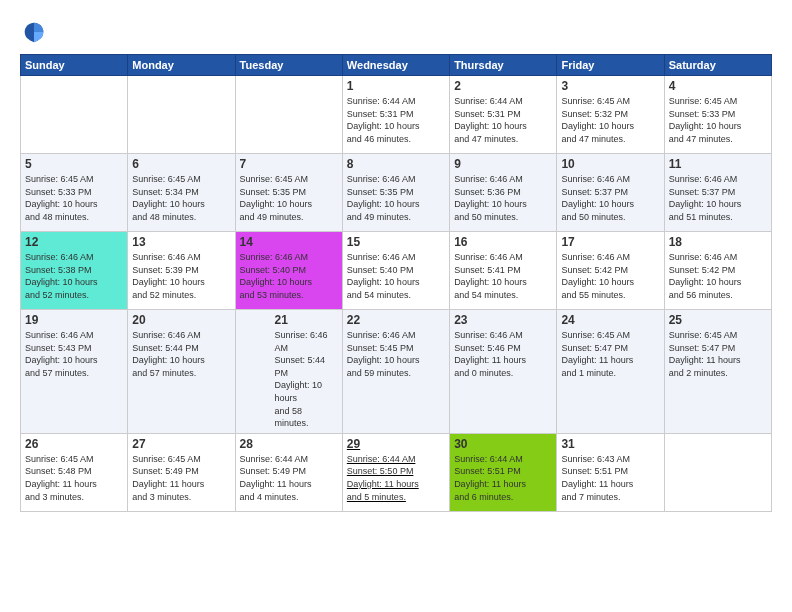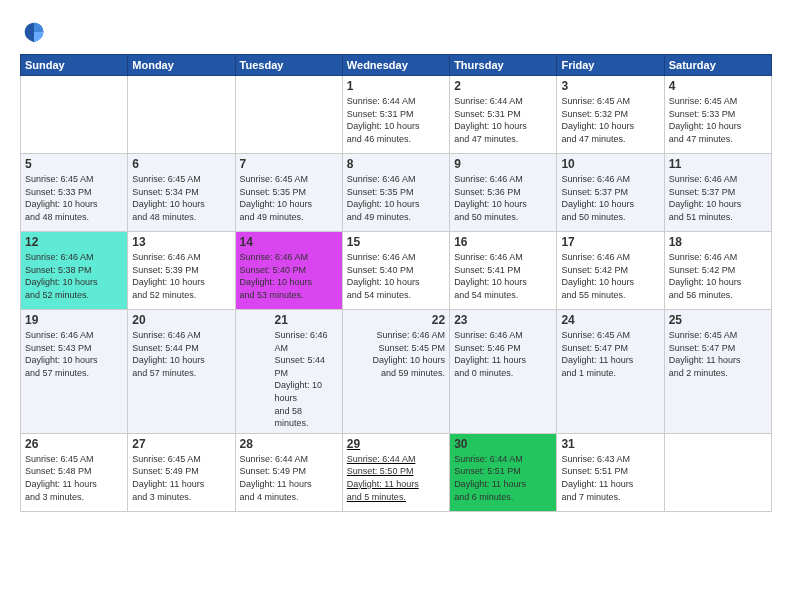--- a/index.html
+++ b/index.html
@@ -288,21 +288,21 @@
 Daylight: 10 hours
 and 57 minutes.</div>
           </td>
           <td style="background: rgb(240, 244, 250); padding-left: 39px;">
             <span class="day-number">21</span>
             <div class="day-info" style="white-space: pre-line;">Sunrise: 6:46 AM
 Sunset: 5:44 PM
 Daylight: 10 hours
 and 58 minutes.</div>
           </td>
-          <td style="background: rgb(240, 244, 250); text-align: right;">
+          <td style="background: rgb(240, 244, 250);">
             <span class="day-number">22</span>
             <div class="day-info" style="white-space: pre-line;">Sunrise: 6:46 AM
 Sunset: 5:45 PM
 Daylight: 10 hours
 and 59 minutes.</div>
           </td>
           <td style="background: rgb(240, 244, 250);">
             <span class="day-number">23</span>
             <div class="day-info" style="white-space: pre-line;">Sunrise: 6:46 AM
 Sunset: 5:46 PM
@@ -346,21 +346,21 @@
 Daylight: 11 hours
 and 4 minutes.</div>
           </td>
           <td style="background: rgb(255, 255, 255); text-decoration: underline;">
             <span class="day-number">29</span>
             <div class="day-info" style="white-space: pre-line;">Sunrise: 6:44 AM
 Sunset: 5:50 PM
 Daylight: 11 hours
 and 5 minutes.</div>
           </td>
-          <td style="background: #22c55e;">
+          <td style="background: #84cc16;">
             <span class="day-number">30</span>
             <div class="day-info" style="white-space: pre-line;">Sunrise: 6:44 AM
 Sunset: 5:51 PM
 Daylight: 11 hours
 and 6 minutes.</div>
           </td>
           <td style="background: rgb(255, 255, 255);">
             <span class="day-number">31</span>
             <div class="day-info" style="white-space: pre-line;">Sunrise: 6:43 AM
 Sunset: 5:51 PM

